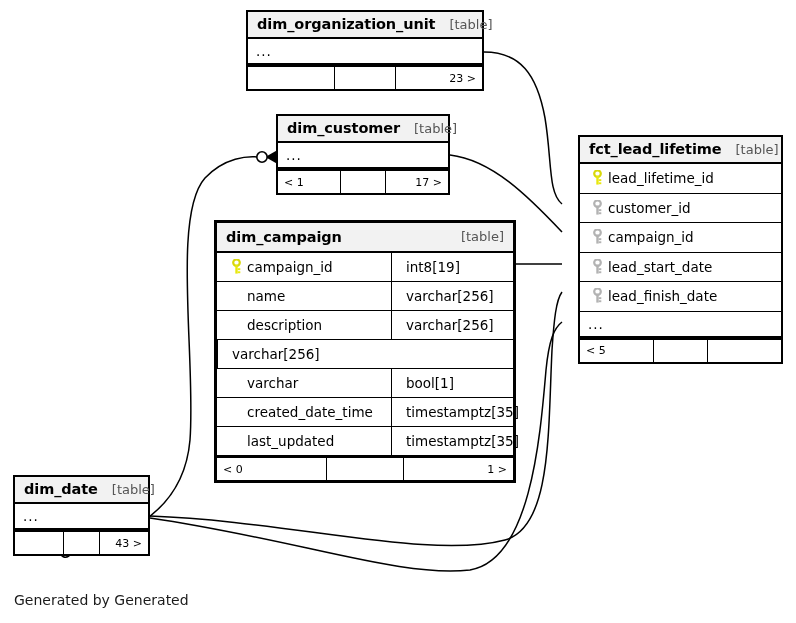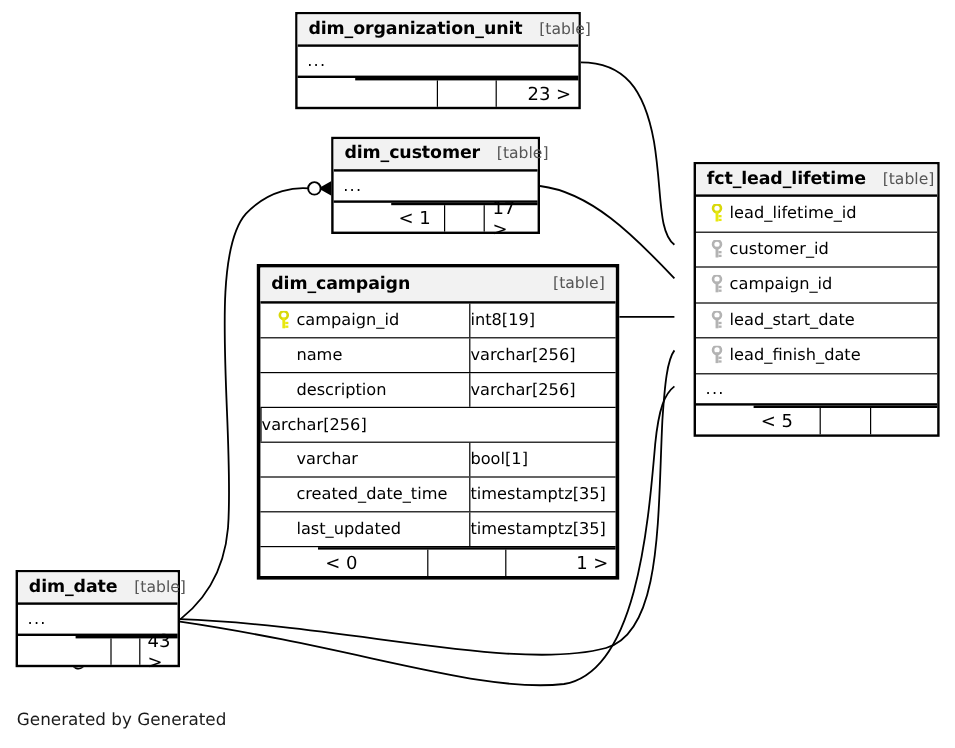--- a/index.html
+++ b/index.html
@@ -13,20 +13,21 @@
     position: relative;
     overflow: hidden;
     font-family: "DejaVu Sans", "Liberation Sans", sans-serif;
     color: #000000;
   }
   #canvas {
     position: absolute;
     left: 0; top: 0;
     width: 796px;
     height: 623px;
+    text-align: right;
   }
   #edges {
     position: absolute;
     left: 0; top: 0;
     width: 796px;
     height: 623px;
     pointer-events: none;
   }
 
   
@@ -77,21 +78,21 @@
     display: flex;
     align-items: center;
     padding-left: 8px;
     white-space: nowrap;
     overflow: hidden;
   }
   .coltype {
     width: 120px;
     border-left: 1.5px solid #000000;
     box-sizing: border-box;
-    padding-left: 0;
+    padding-left: 14px;
     height: 100%;
     display: flex;
     align-items: center;
     white-space: nowrap;
   }
   .keyslot {
     width: 22px;
     min-width: 22px;
     display: inline-flex;
     align-items: center;
@@ -104,23 +105,22 @@
     height: 26px;
     border-bottom: 2px solid #000000;
     box-sizing: border-box;
     font-size: 13.5px;
     letter-spacing: 1px;
   }
   .foot {
     display: flex;
     height: 24px;
     box-sizing: border-box;
-    font-size: 15px;
+    font-size: 11px;
     border-top: 2px solid #000000;
-    margin-left: 48px;
   }
   .foot > div {
     display: flex;
     align-items: center;
     box-sizing: border-box;
     padding: 0 6px;
     height: 100%;
   }
   .foot .fl  { flex: 1.15; justify-content: flex-start; }
   .foot .fm  { flex: 0.75; border-left: 1.5px solid #000000; }

